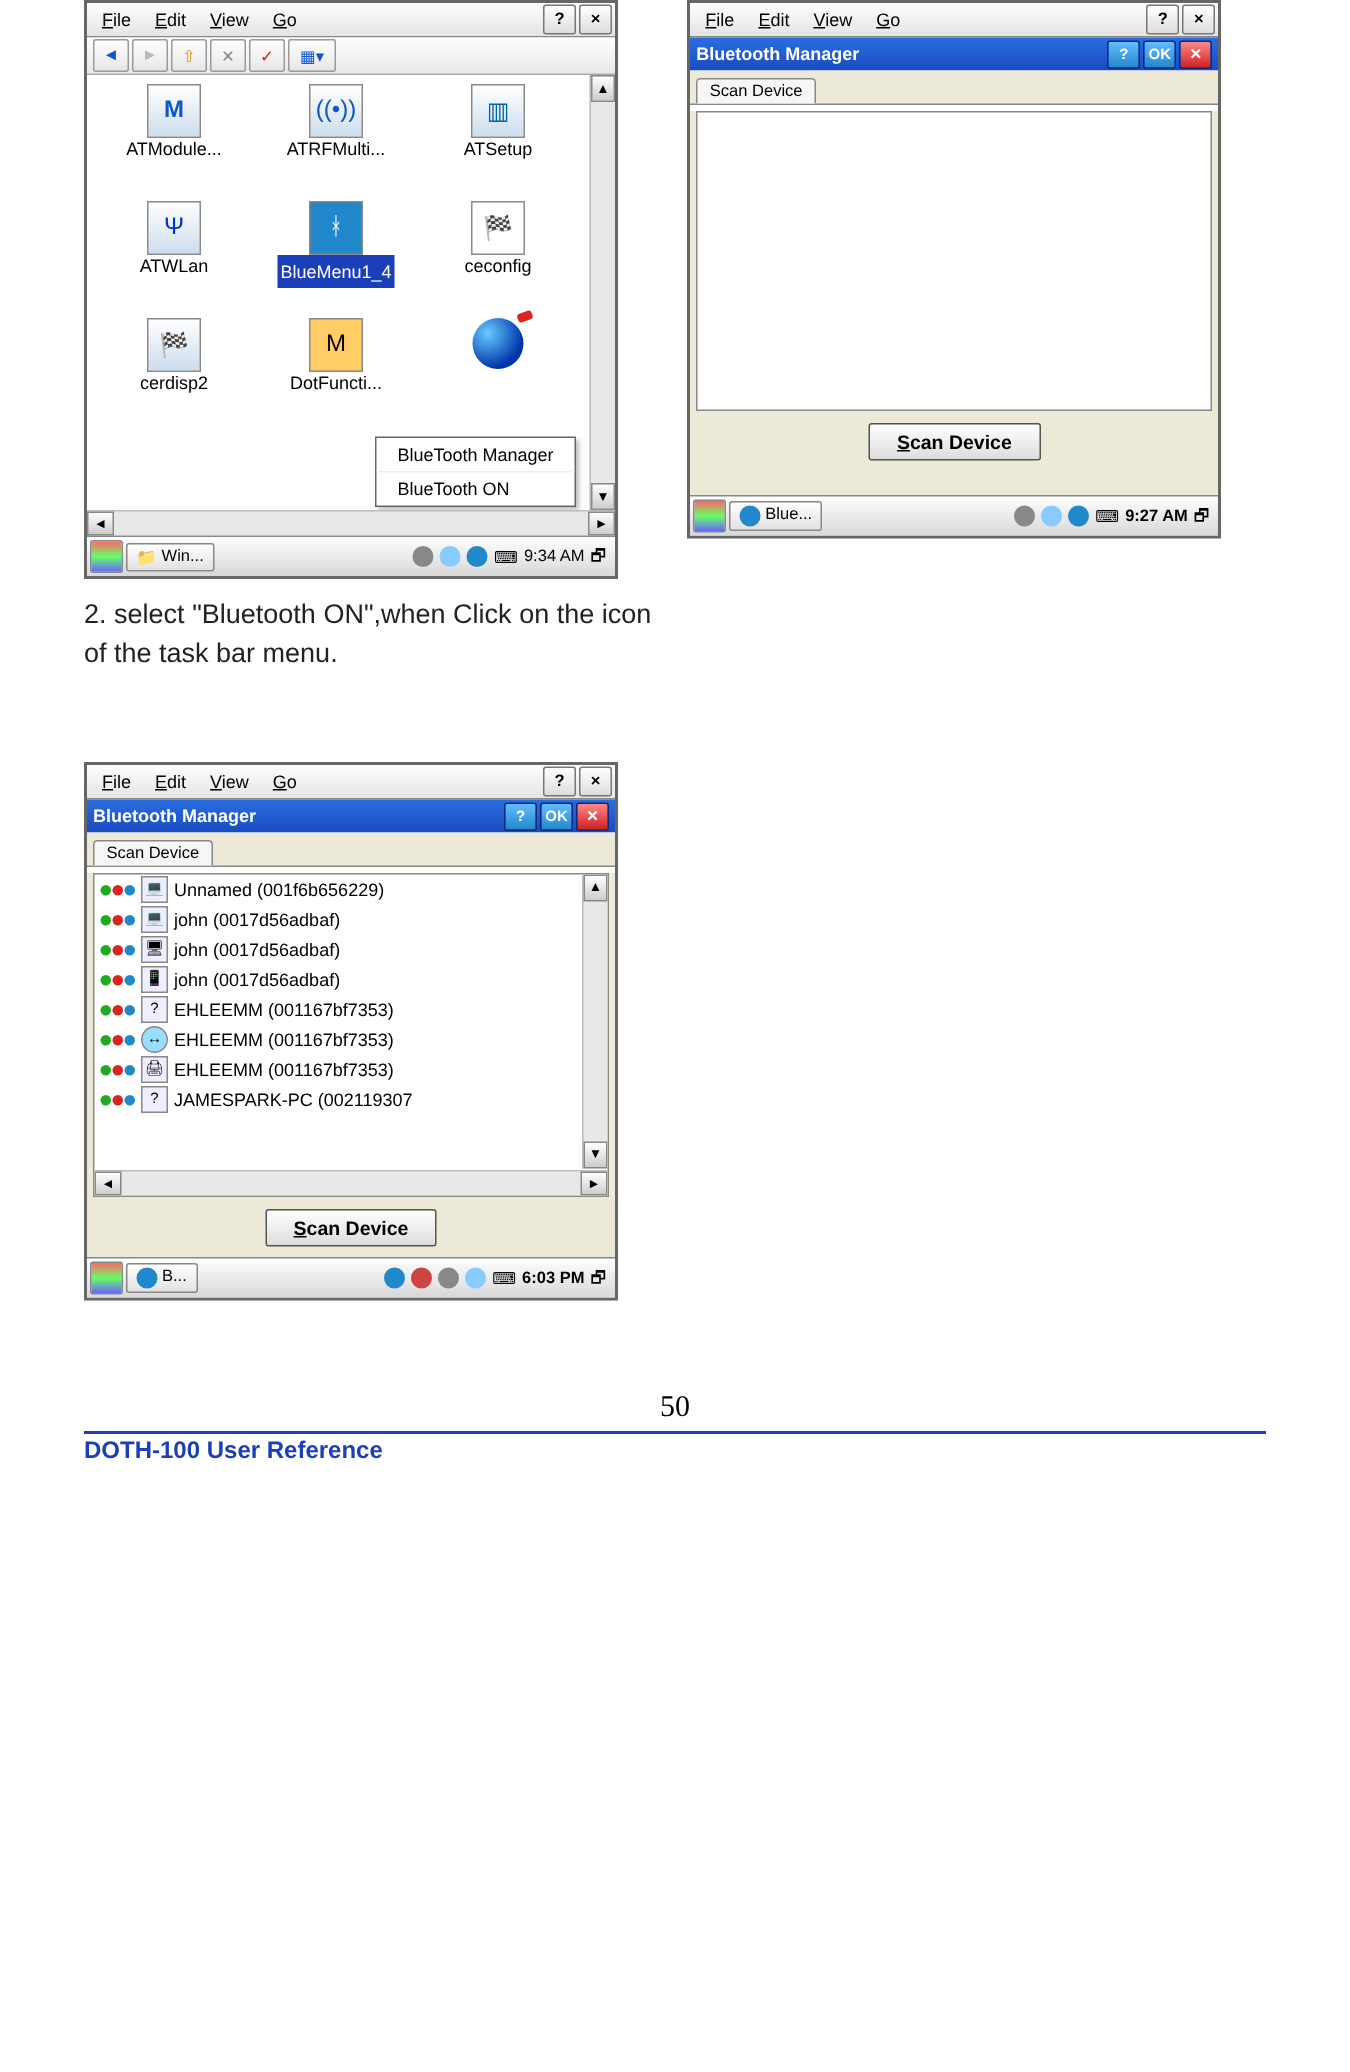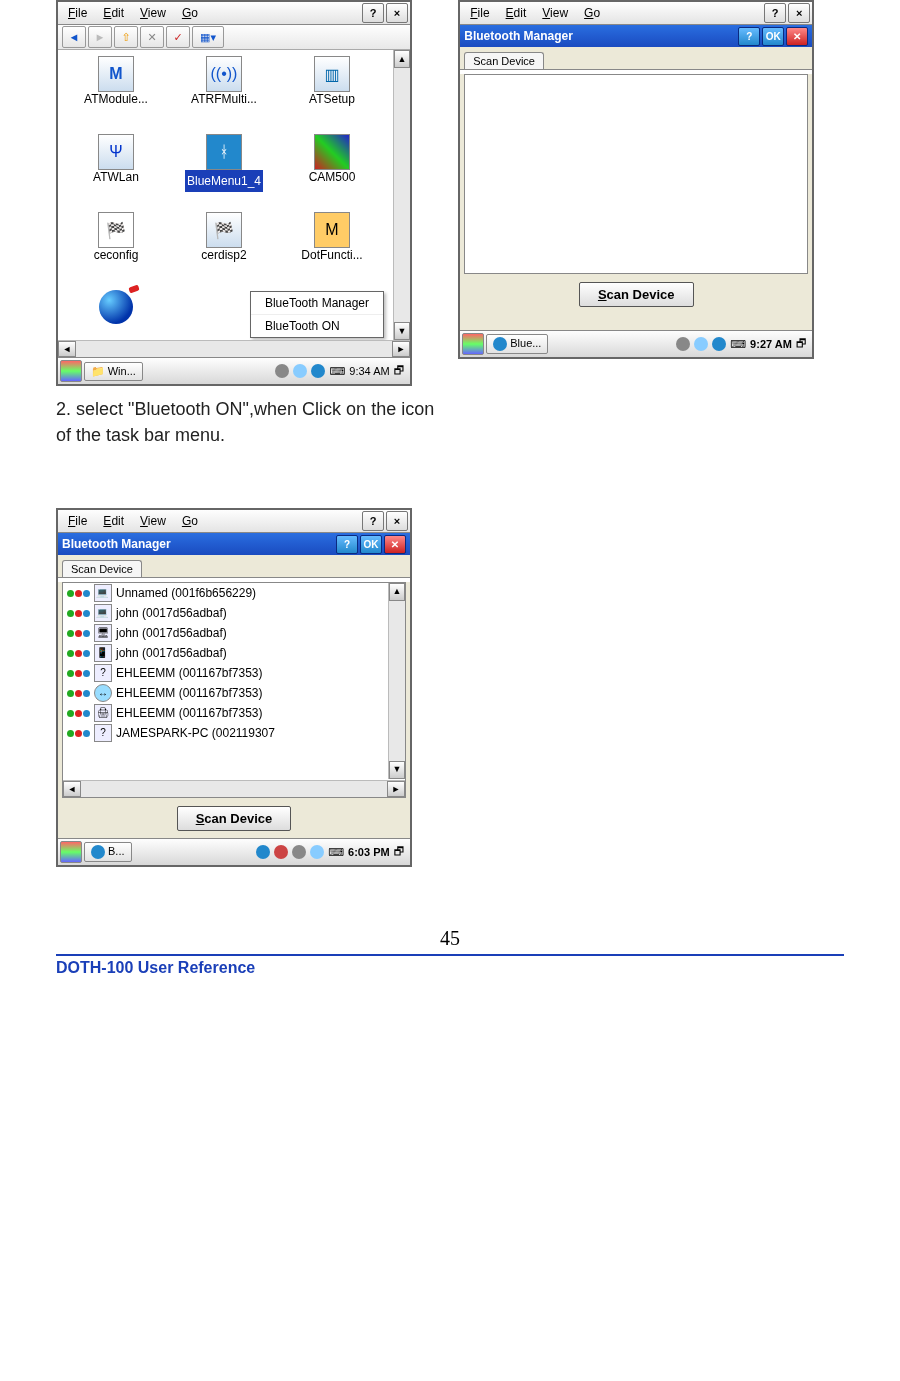--- a/index.html
+++ b/index.html
@@ -108,24 +108,20 @@
               </div>
           <div class="fitem">
                 <span class="ico" style="color:#03c">Ψ</span>
                 <span class="lbl">ATWLan</span>
               </div>
           <div class="fitem sel">
                 <span class="ico" style="background:#28c;color:#fff">ᚼ</span>
                 <span class="lbl">BlueMenu1_4</span>
               </div>
           <div class="fitem">
-                <span class="ico" style="background:linear-gradient(45deg,#c22,#2c2,#22c)"> </span>
-                <span class="lbl">CAM500</span>
-              </div>
-          <div class="fitem">
                 <span class="ico" style="background:#fff">🏁</span>
                 <span class="lbl">ceconfig</span>
               </div>
           <div class="fitem">
                 <span class="ico">🏁</span>
                 <span class="lbl">cerdisp2</span>
               </div>
           <div class="fitem">
                 <span class="ico" style="background:#fc6">M</span>
                 <span class="lbl">DotFuncti...</span>
@@ -329,16 +325,16 @@
           <span>⌨</span>
           <span style="font-weight:bold">6:03 PM</span>
           <span>🗗</span>
         </span>
       </div>
     </div>
   </div>
 
 </div>
 
-<div class="pgnum">45</div>
+<div class="pgnum">50</div>
 </div>
 <div class="hr"></div>
 <div class="footer">DOTH-100 User Reference</div>
 
 </body></html>

